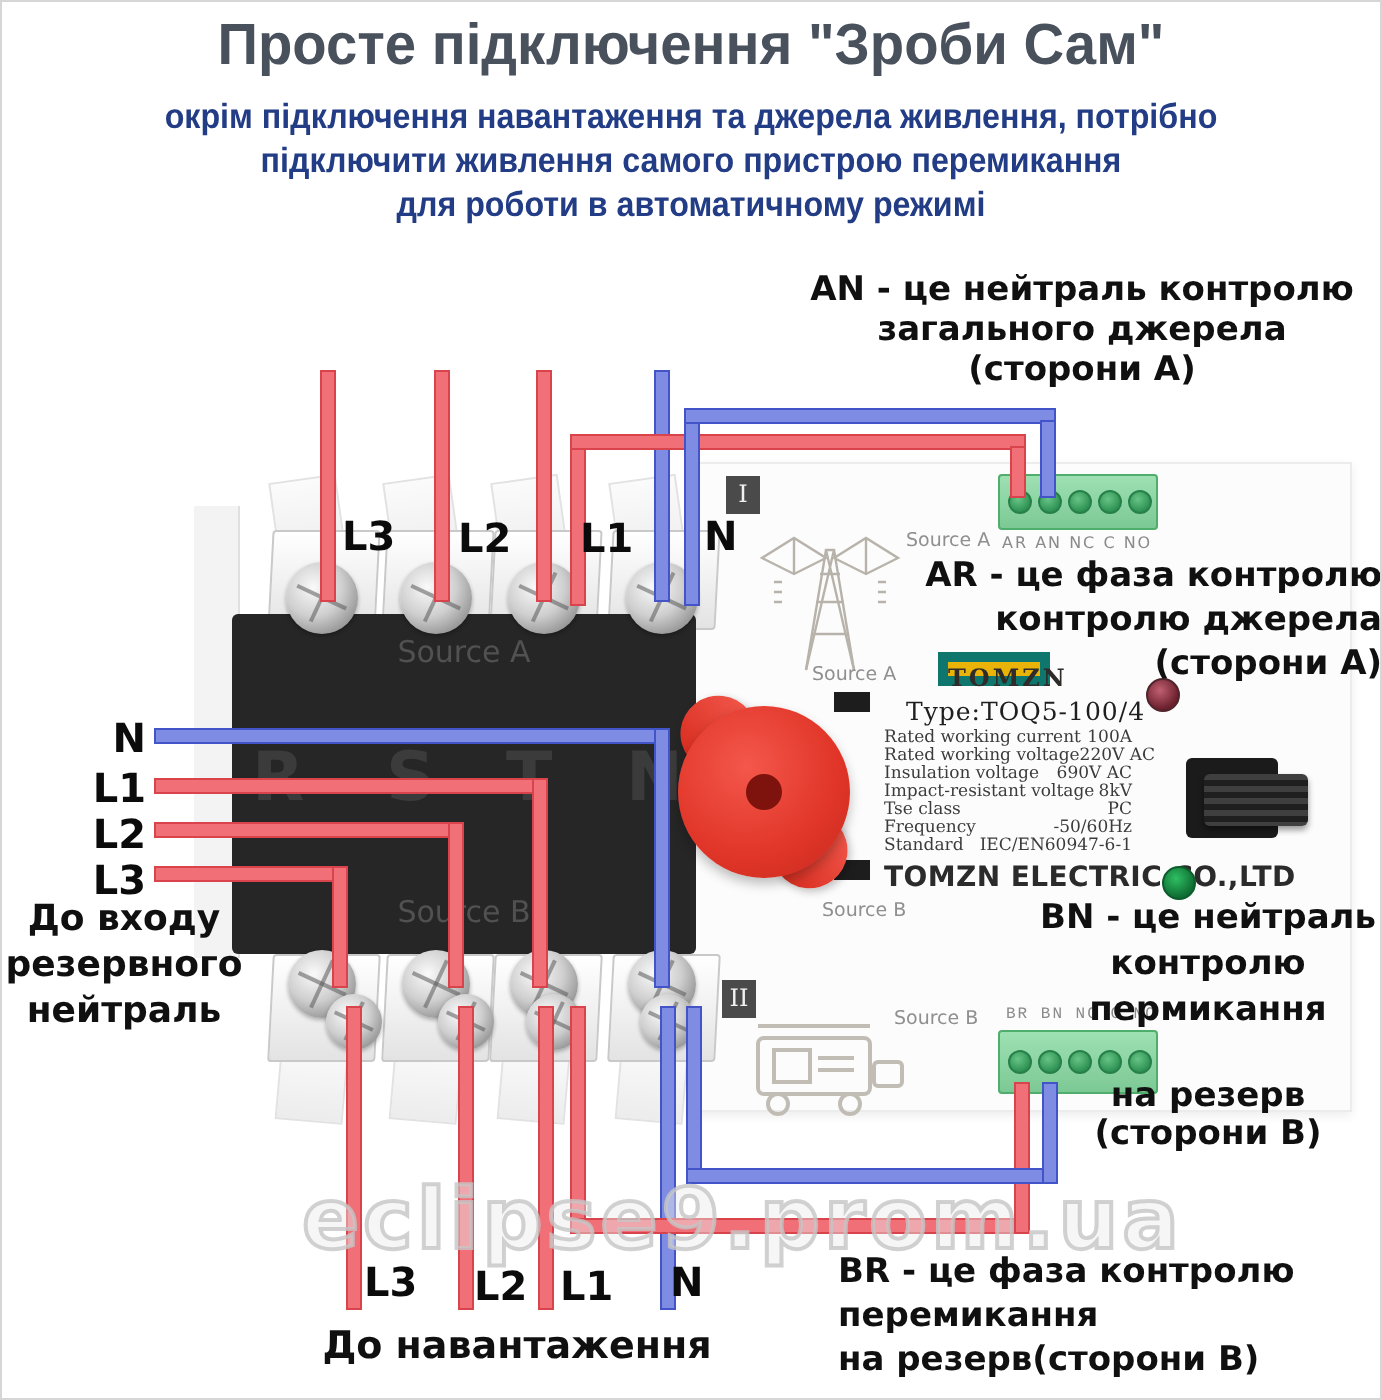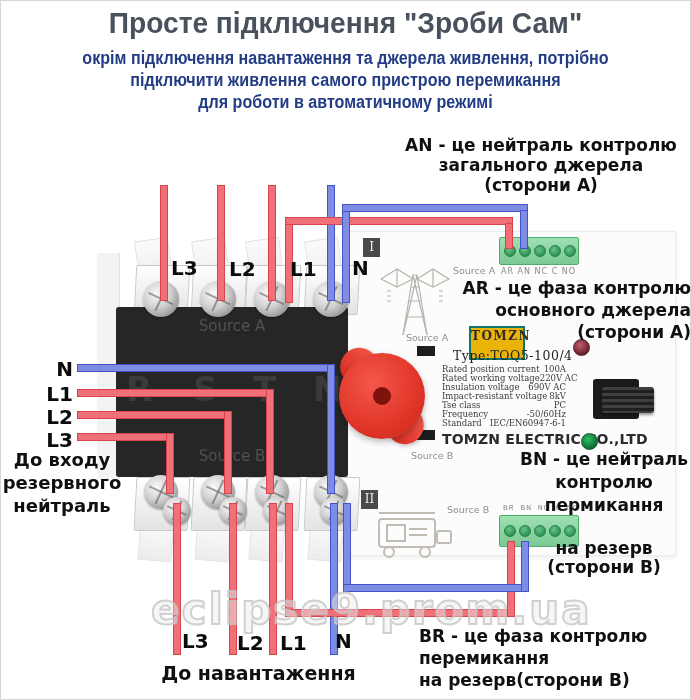--- a/index.html
+++ b/index.html
@@ -35,21 +35,21 @@
   .screw::before,.screw::after{content:"";position:absolute;left:50%;top:12%;width:2px;height:76%;
         background:rgba(90,90,90,.55);transform:translateX(-50%) rotate(25deg);}
   .screw::after{transform:translateX(-50%) rotate(-65deg);}
   .gblock{position:absolute;background:linear-gradient(180deg,#9ee0b2,#7cc995);border:1px solid #4fae6c;
         border-radius:2px;z-index:4;}
   .gscrew{position:absolute;width:10px;height:10px;border-radius:50%;border:1px solid #27804a;
         background:radial-gradient(circle at 40% 35%,#67c586,#2f9254 70%);}
   .smallgray{color:#8f8f8f;font-size:9.5px;}
   .badge{position:absolute;width:17px;height:19px;background:#4a4a4a;color:#f0f0f0;text-align:center;
         line-height:19px;font-size:12px;font-family:"DejaVu Serif",serif;z-index:2;}
-  #logo{left:468px;top:325px;width:56px;height:34px;border:2px solid #0f766e;background:#eab308;
+  #logo{left:468px;top:325px;width:56px;height:17px;border:5px solid #0f766e;background:#eab308;
         font-family:"DejaVu Serif",serif;font-weight:bold;font-size:12px;letter-spacing:1.5px;
         color:#2f2b28;text-align:center;line-height:17px;box-sizing:border-box;z-index:2;}
   #typeLbl{left:452px;top:347px;font-family:"DejaVu Serif",serif;font-size:12.5px;letter-spacing:.5px;color:#1f1f1f;z-index:2;}
   #specs{left:441px;top:364px;width:124px;z-index:2;}
   .spec{display:flex;justify-content:space-between;font-family:"DejaVu Serif",serif;
         font-size:8.5px;line-height:9px;color:#3b3b3b;white-space:nowrap;}
   #company{left:441px;top:430px;font-size:14px;font-weight:bold;color:#2b2b2b;letter-spacing:.2px;z-index:2;}
   .blacksq{position:absolute;width:18px;height:10px;background:#1d1d1d;z-index:2;}
   #note{left:350px;top:441px;width:58px;font-size:7px;line-height:8px;color:#555;z-index:2;}
   .tlabels{position:absolute;font-size:8px;color:#8a8a8a;letter-spacing:1px;z-index:2;white-space:nowrap;}
@@ -150,21 +150,21 @@
     <div class="gscrew" style="left:64px;top:7px;"></div>
   </div>
   <div class="tlabels" style="left:500px;top:266px;">AR AN NC C NO</div>
 
   <div class="abs smallgray" style="left:405px;top:331px;z-index:2;">Source A</div>
   <div class="blacksq" style="left:416px;top:345px;"></div>
   <div class="abs" id="logo">TOMZN</div>
   <div class="abs" id="typeLbl">Type:TOQ5-100/4</div>
   <div class="abs" id="specs">
     <div class="spec">
-        <span>Rated position current</span>
+        <span>Rated working current</span>
         <span>100A</span>
       </div>
     <div class="spec">
         <span>Rated working voltage</span>
         <span>220V AC</span>
       </div>
     <div class="spec">
         <span>Insulation voltage</span>
         <span>690V AC</span>
       </div>
@@ -261,21 +261,21 @@
   <div class="abs wl z7" style="left:289px;top:256px;">L1</div>
   <div class="abs wl z7" style="left:351px;top:255px;">N</div>
 
   <div class="abs ann z7" style="left:390px;top:134px;width:300px;text-align:center;line-height:20px;">
     <div>AN - це нейтраль контролю</div>
       <div>загального джерела</div>
       <div>(сторони А)</div>
   </div>
   <div class="abs ann z7" style="left:420px;top:276px;width:270px;text-align:right;line-height:22px;">
     <div>AR - це фаза контролю</div>
-      <div>основного джерела</div>
+      <div>контролю джерела</div>
       <div>(сторони А)</div>
   </div>
 
   <div class="abs wl z7" style="left:20px;top:356px;width:52px;text-align:right;">N</div>
   <div class="abs wl z7" style="left:20px;top:381px;width:52px;text-align:right;">L1</div>
   <div class="abs wl z7" style="left:20px;top:404px;width:52px;text-align:right;">L2</div>
   <div class="abs wl z7" style="left:20px;top:427px;width:52px;text-align:right;">L3</div>
   <div class="abs ann z7" style="left:0px;top:447px;width:122px;text-align:center;font-size:18px;line-height:23px;">
     <div>До входу</div>
       <div>резервного</div>

